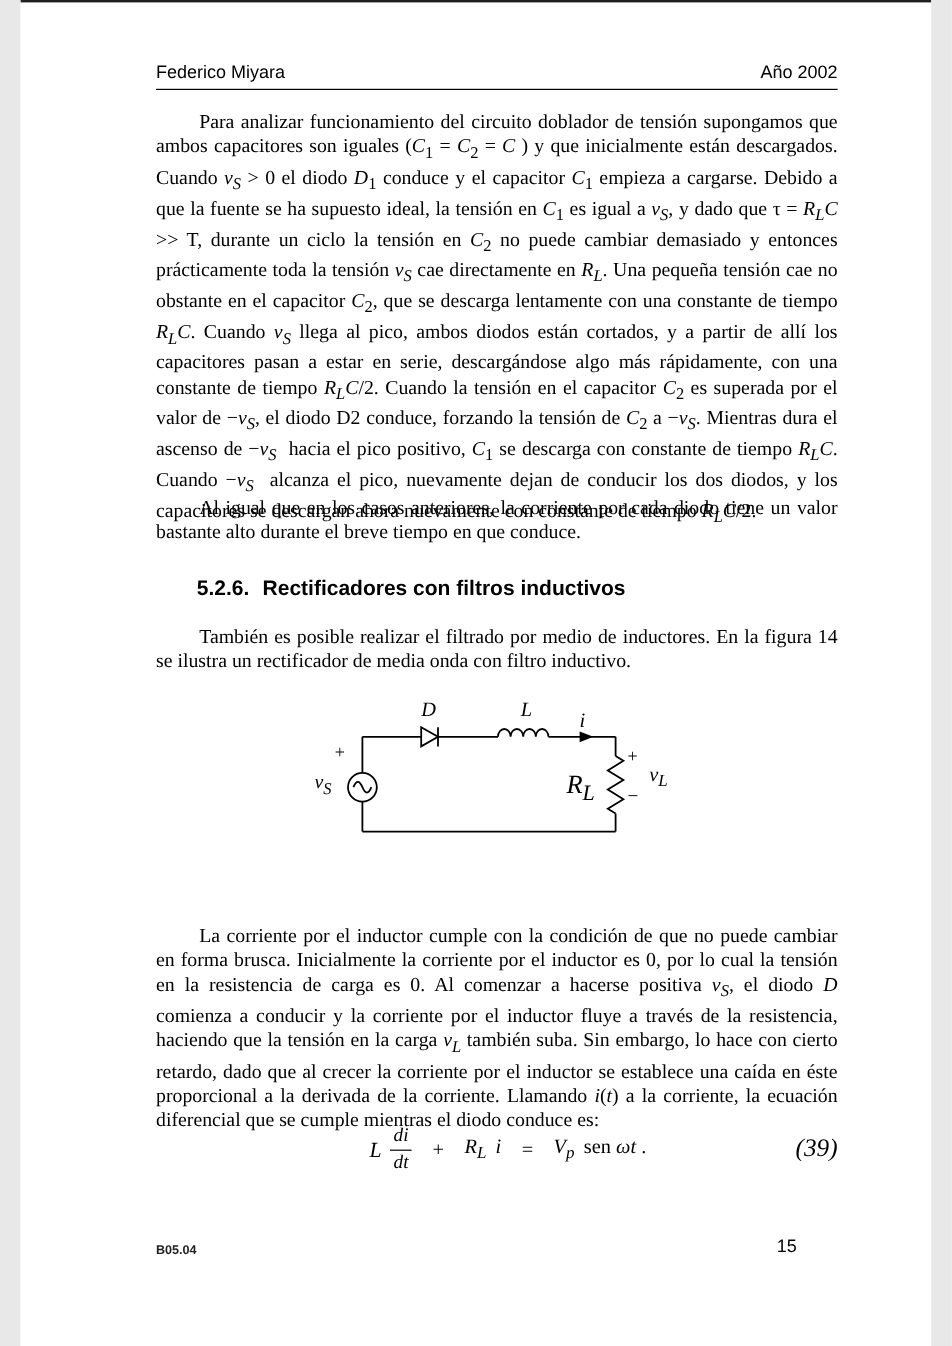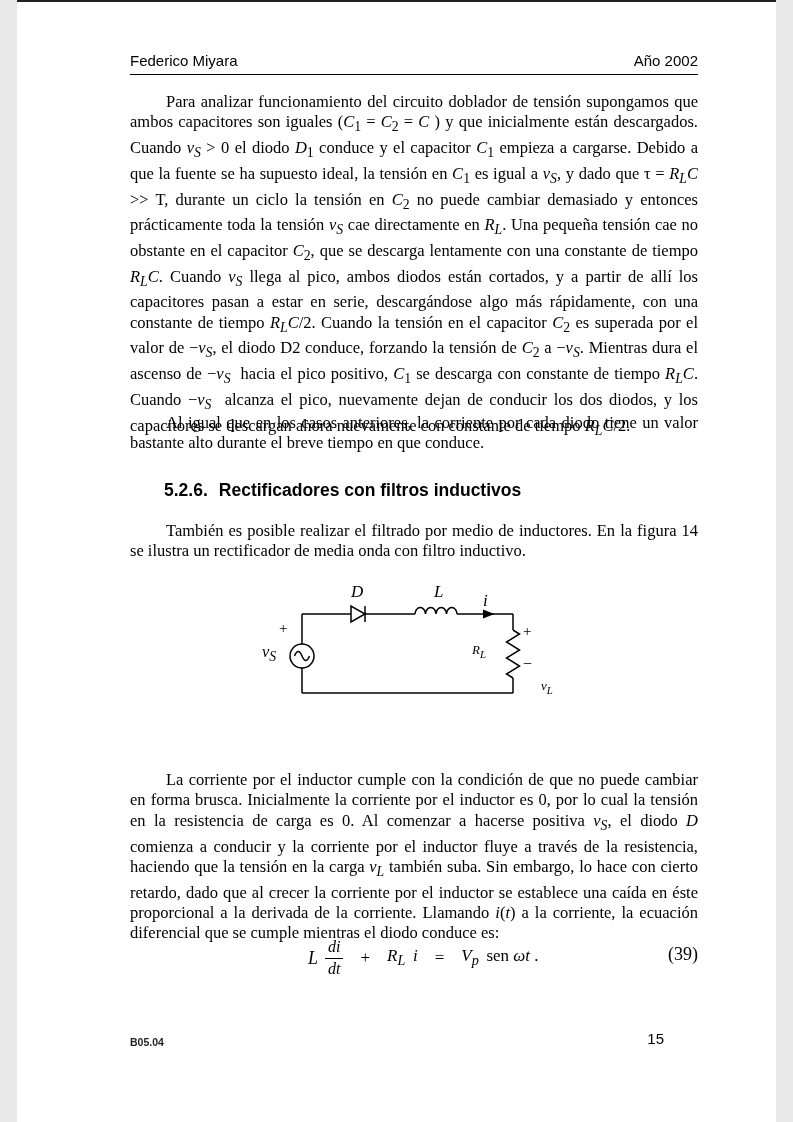--- a/index.html
+++ b/index.html
@@ -31,39 +31,39 @@
 
   .circuit-wrap { position:absolute; left:0; top:0; }
   .circuit-svg { position:absolute; left:240px; top:585px; }
   .clabel { position:absolute; font-size:17px; line-height:1; }
   .clabel.it { font-style:italic; }
   .lbl-diode   { left:334px; top:583px; }
   .lbl-inductor{ left:417px; top:583px; }
   .lbl-current { left:466px; top:592px; }
   .lbl-splus   { left:262px; top:621px; font-size:15px; }
   .lbl-vs      { left:245px; top:644px; font-size:16.5px; }
-  .lbl-rl      { left:455px; top:643px; font-size:13px; }
+  .lbl-rl      { left:455px; top:643px; font-size:22px; }
   .lbl-lplus   { left:506px; top:624px; font-size:15px; }
-  .lbl-vl      { left:524px; top:679px; font-size:13px; }
+  .lbl-vl      { left:524px; top:637px; font-size:17px; }
   .lbl-lminus  { left:506px; top:656px; font-size:16px; }
 
   .caption {
     position:absolute; left:113px; top:716px; width:568px;
     text-align:center; font-size:14.5px;
   }
   .caption .cap-label { font-weight:bold; margin-right:5px; }
 
   .equation { position:absolute; left:113px; top:933px; width:568px; height:50px; }
   .eq-main { position:absolute; left:178px; top:0; height:50px; display:flex; align-items:center; font-size:17px; }
   .eq-coef { font-style:italic; font-size:18px; margin-right:7px; }
   .frac { display:inline-flex; flex-direction:column; align-items:center; font-style:italic; font-size:16px; line-height:1.15; }
   .frac .den { border-top:1.4px solid #000; padding:1px 3px 0 3px; }
   .frac .num { padding:0 3px 1px 3px; }
   .eq-op { margin:0 17px; }
-  .eq-num { position:absolute; right:0; top:11px; font-size:18px; }
+  .eq-num { position:absolute; right:0; top:11px; font-size:21px;font-style:italic; }
 
   .footer-code {
     position:absolute; left:113px; top:1036px;
     font-family:"Liberation Sans", sans-serif; font-size:10.5px; color:#222;font-weight:bold;
   }
   .footer-page {
     position:absolute; right:112px; top:1030px;
     font-family:"Liberation Sans", sans-serif; font-size:15px;
   }
   svg path, svg circle, svg polyline { stroke:#000; stroke-width:1.5; fill:none; }

